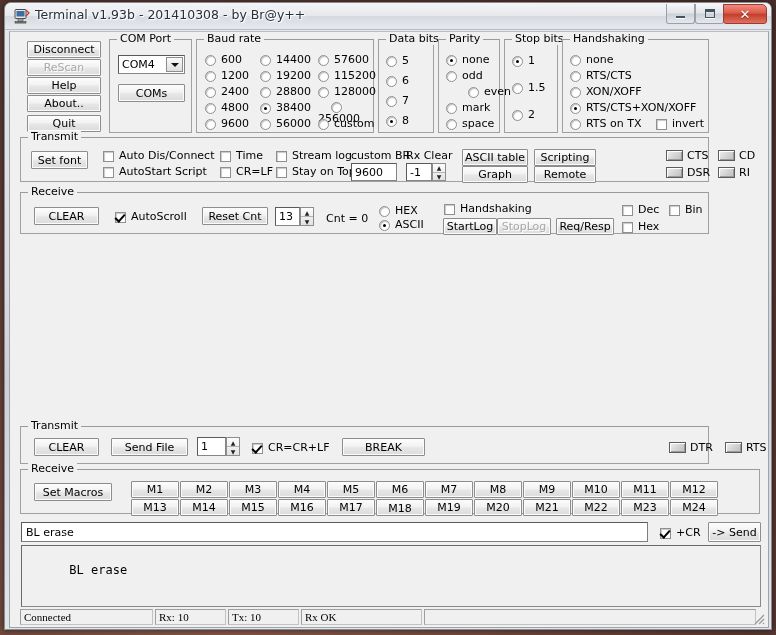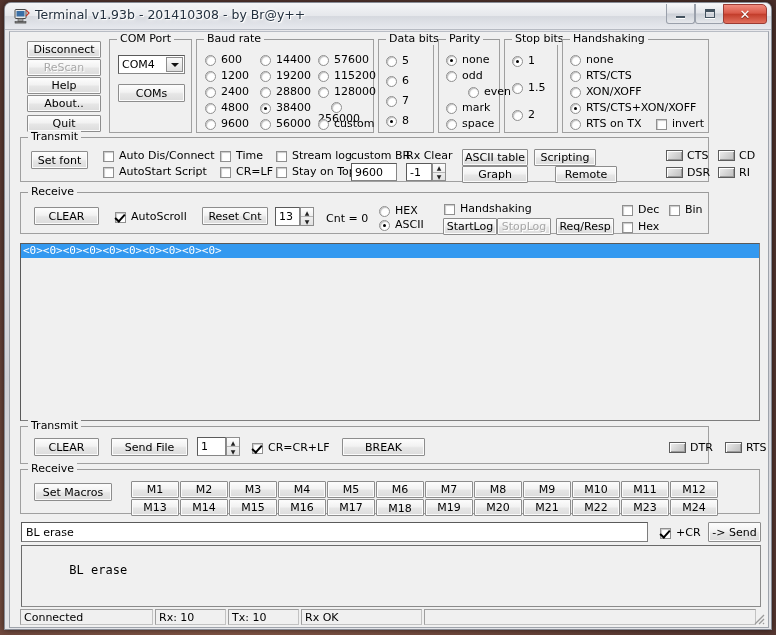--- a/index.html
+++ b/index.html
@@ -221,21 +221,21 @@
 
   
   #statusbar { position:absolute; left:0; bottom:0; width:100%; height:20px; }
   .sb-cell {
     position:absolute; top:2px; height:16px;
     border:1px solid #c2c2c2;
     border-top-color:#9e9e9e; border-left-color:#9e9e9e;
     font-size:11px; color:#000;
     display:flex; align-items:center; padding-left:3px;
     background:#f0f0f0;
-    overflow:hidden; white-space:nowrap;
+    overflow:hidden; white-space:nowrap;font-family:Liberation Serif, serif;
   }
   #grip { position:absolute; right:2px; bottom:1px; width:14px; height:14px; }
 </style>
 </head>
 <body>
 
 <div id="window">
 
   <div id="titlebar">
     <svg id="app-icon" viewBox="0 0 17 17">
@@ -491,21 +491,21 @@
 
       <div class="btn" style="left:441px; top:11px; width:66px; height:17px;">
           <span>ASCII table</span>
         </div>
       <div class="btn" style="left:513px; top:11px; width:62px; height:17px;">
           <span>Scripting</span>
         </div>
       <div class="btn" style="left:441px; top:28px; width:66px; height:17px;">
           <span>Graph</span>
         </div>
-      <div class="btn" style="left:534px; top:28px; width:62px; height:17px;">
+      <div class="btn" style="left:513px; top:28px; width:62px; height:17px;">
           <span>Remote</span>
         </div>
 
       <div class="led" style="left:645px; top:11px;">
           <span class="lamp"></span>
           <span>CTS</span>
         </div>
       <div class="led" style="left:697px; top:11px;">
           <span class="lamp"></span>
           <span>CD</span>
@@ -571,23 +571,20 @@
       <div class="chk" style="left:601px; top:28px;">
           <span class="box"></span>
           <span>Hex</span>
         </div>
       <div class="chk" style="left:648px; top:11px;">
           <span class="box"></span>
           <span>Bin</span>
         </div>
     </div>
 
-    <div id="rx-pane" style="left:10px; top:211px; width:740px; height:178px;">
-      <div id="rx-sel">&lt;0&gt;&lt;0&gt;&lt;0&gt;&lt;0&gt;&lt;0&gt;&lt;0&gt;&lt;0&gt;&lt;0&gt;&lt;0&gt;&lt;0&gt;</div>
-    </div>
 
     <div class="grp" style="left:10px; top:394px; width:689px; height:38px;">
       <div class="legend">Transmit</div>
       <div class="btn" style="left:13px;  top:11px; width:65px; height:18px;">
           <span>CLEAR</span>
         </div>
       <div class="btn" style="left:90px;  top:11px; width:77px; height:18px;">
           <span>Send File</span>
         </div>
 

